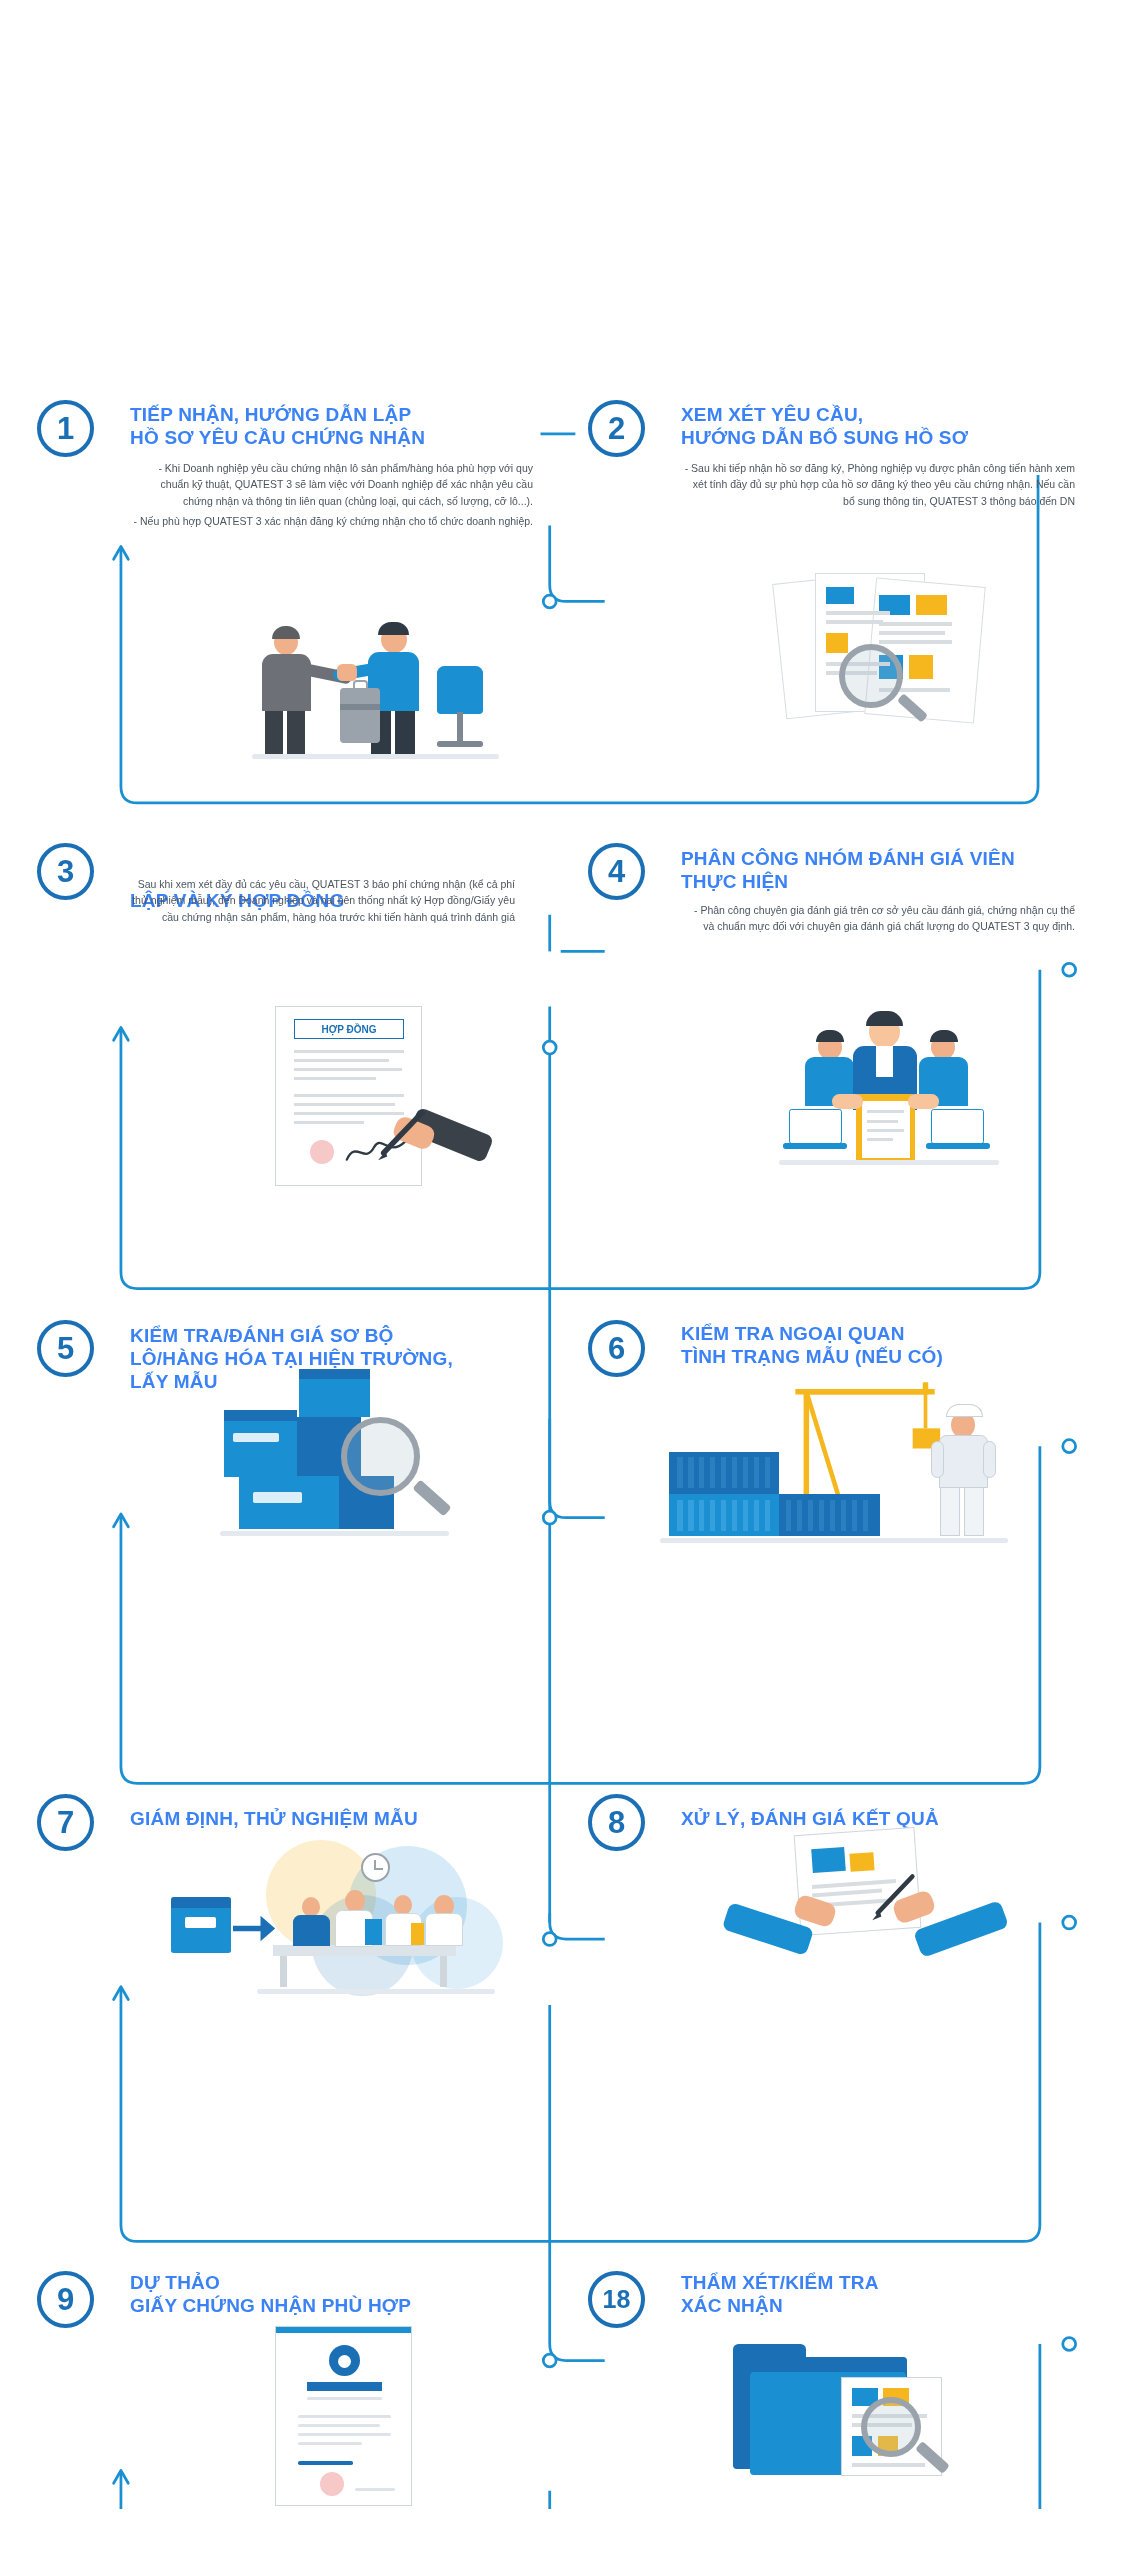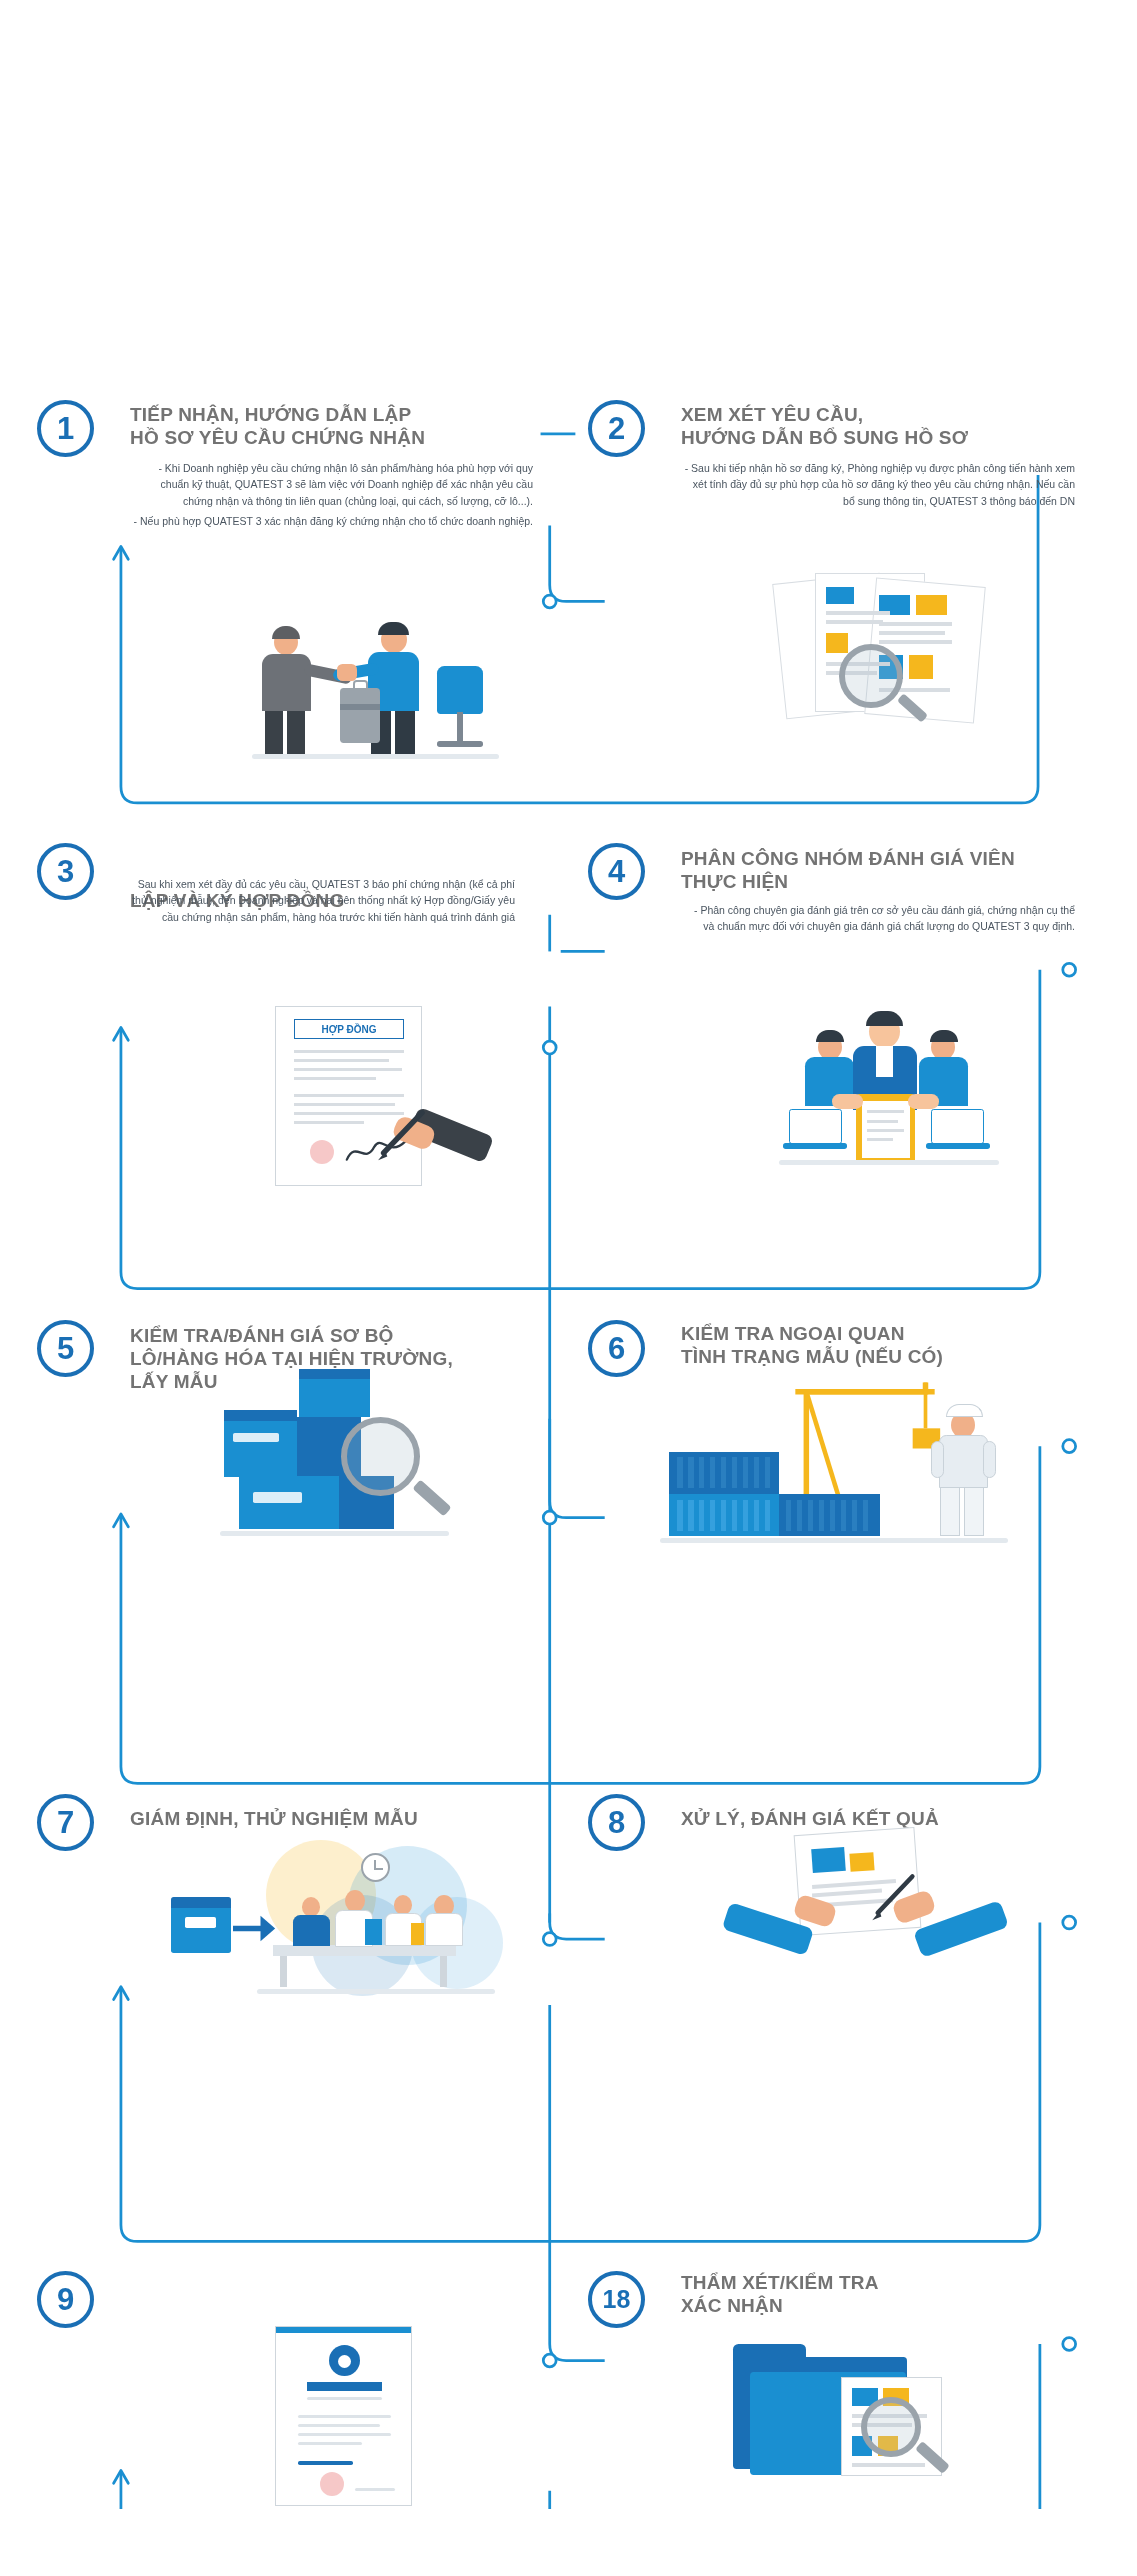--- a/index.html
+++ b/index.html
@@ -47,21 +47,21 @@
     background:#ffffff;
     color:#1a6fb5;
     font-size:31px;
     font-weight:bold;
     display:flex; align-items:center; justify-content:center;
     line-height:1;
   }
   .badge.wide { font-size:25px; }
   .title {
     position:absolute;
-    color:#737373;
+    color:#3b82f6;
     font-size:19px;
     font-weight:bold;
     line-height:1.22;
     text-transform:uppercase;
     letter-spacing:0.2px;
   }
   .desc {
     position:absolute;
     color:#4a5560;
     font-size:10.5px;
@@ -451,20 +451,24 @@
       <div style="position:absolute;left:191px;top:84px;width:92px;height:27.5px;background:#1a8fd1;border-radius:7.3px;transform:rotate(-20deg);"></div>
       <div style="position:absolute;left:170px;top:64px;width:40px;height:24px;background:#f0b089;border-radius:9.2px;transform:rotate(-20deg);"></div>
       <svg style="position:absolute;left:137px;top:40px;" width="59" height="51" viewBox="0 0 64 56" fill="none">
         <path d="M56 6 L18 46" stroke="#2f3a44" stroke-width="5" stroke-linecap="round"></path>
         <path d="M20 44 L12 54 L22 50 Z" fill="#2f3a44"></path>
       </svg>
     </div>
 
     <div class="step" style="left:0;top:1888px;width:550px;height:101px;">
       <div class="badge" style="left:37px;top:18.3px;">9</div>
+      <div class="title" style="left:130px;top:18.3px;width:403px;">
+        <span>DỰ THẢO</span><br>
+        <span>GIẤY CHỨNG NHẬN PHÙ HỢP</span>
+      </div>
     </div>
 
     <div class="illus" style="left:257px;top:1961px;width:238px;height:183px;">
       <div class="cert" style="left:18.3px;top:0;width:137px;height:180px;">
         <div class="cert-top"></div>
 
         <div style="position:absolute;left:53px;top:18.3px;width:31px;height:31px;border-radius:50%;background:#1a6fb5;"></div>
         <div style="position:absolute;left:62px;top:27.5px;width:13px;height:13px;border-radius:50%;background:#ffffff;"></div>
         <div style="position:absolute;left:31px;top:55px;width:75px;height:9.2px;background:#1a6fb5;"></div>
         <div class="line" style="left:31px;top:70px;width:75px;"></div>

